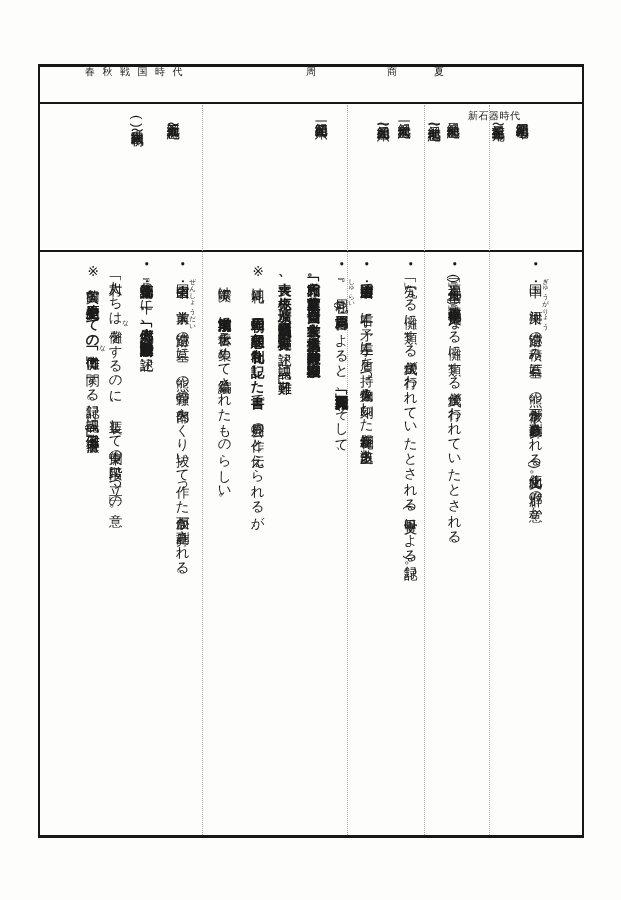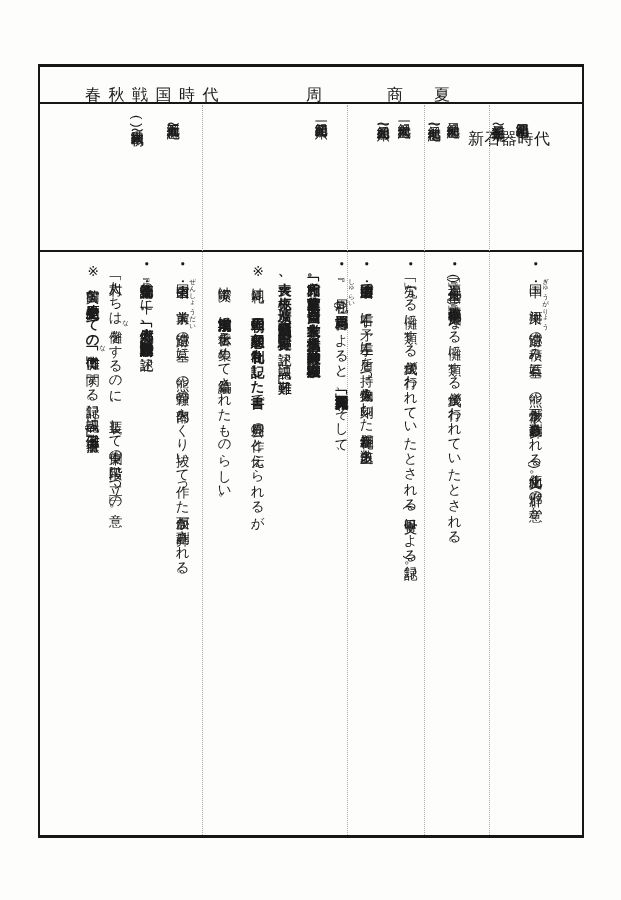--- a/index.html
+++ b/index.html
@@ -21,22 +21,22 @@
     background:#fdfdfb;
   }
   .hsep { position:absolute; left:0; right:0; height:2px; background:#171717; }
   .hsep.header { top:35px; }
   .hsep.dates  { top:183px; }
   .vsep {
     position:absolute; top:38px; bottom:0; width:0;
     border-left:1px dotted #ababab;
   }
   .hdr {
-    position:absolute; top:20px;
-    font-size:16px; line-height:1;
+    position:absolute; top:0;
+    font-size:10px; line-height:1;
     white-space:nowrap;
   }
   .vtext {
     position:absolute;
     writing-mode:vertical-rl;
     text-orientation:mixed;
     line-height:1.05;
     white-space:nowrap;
   }
   .date { font-size:13px; letter-spacing:0.5px; }

